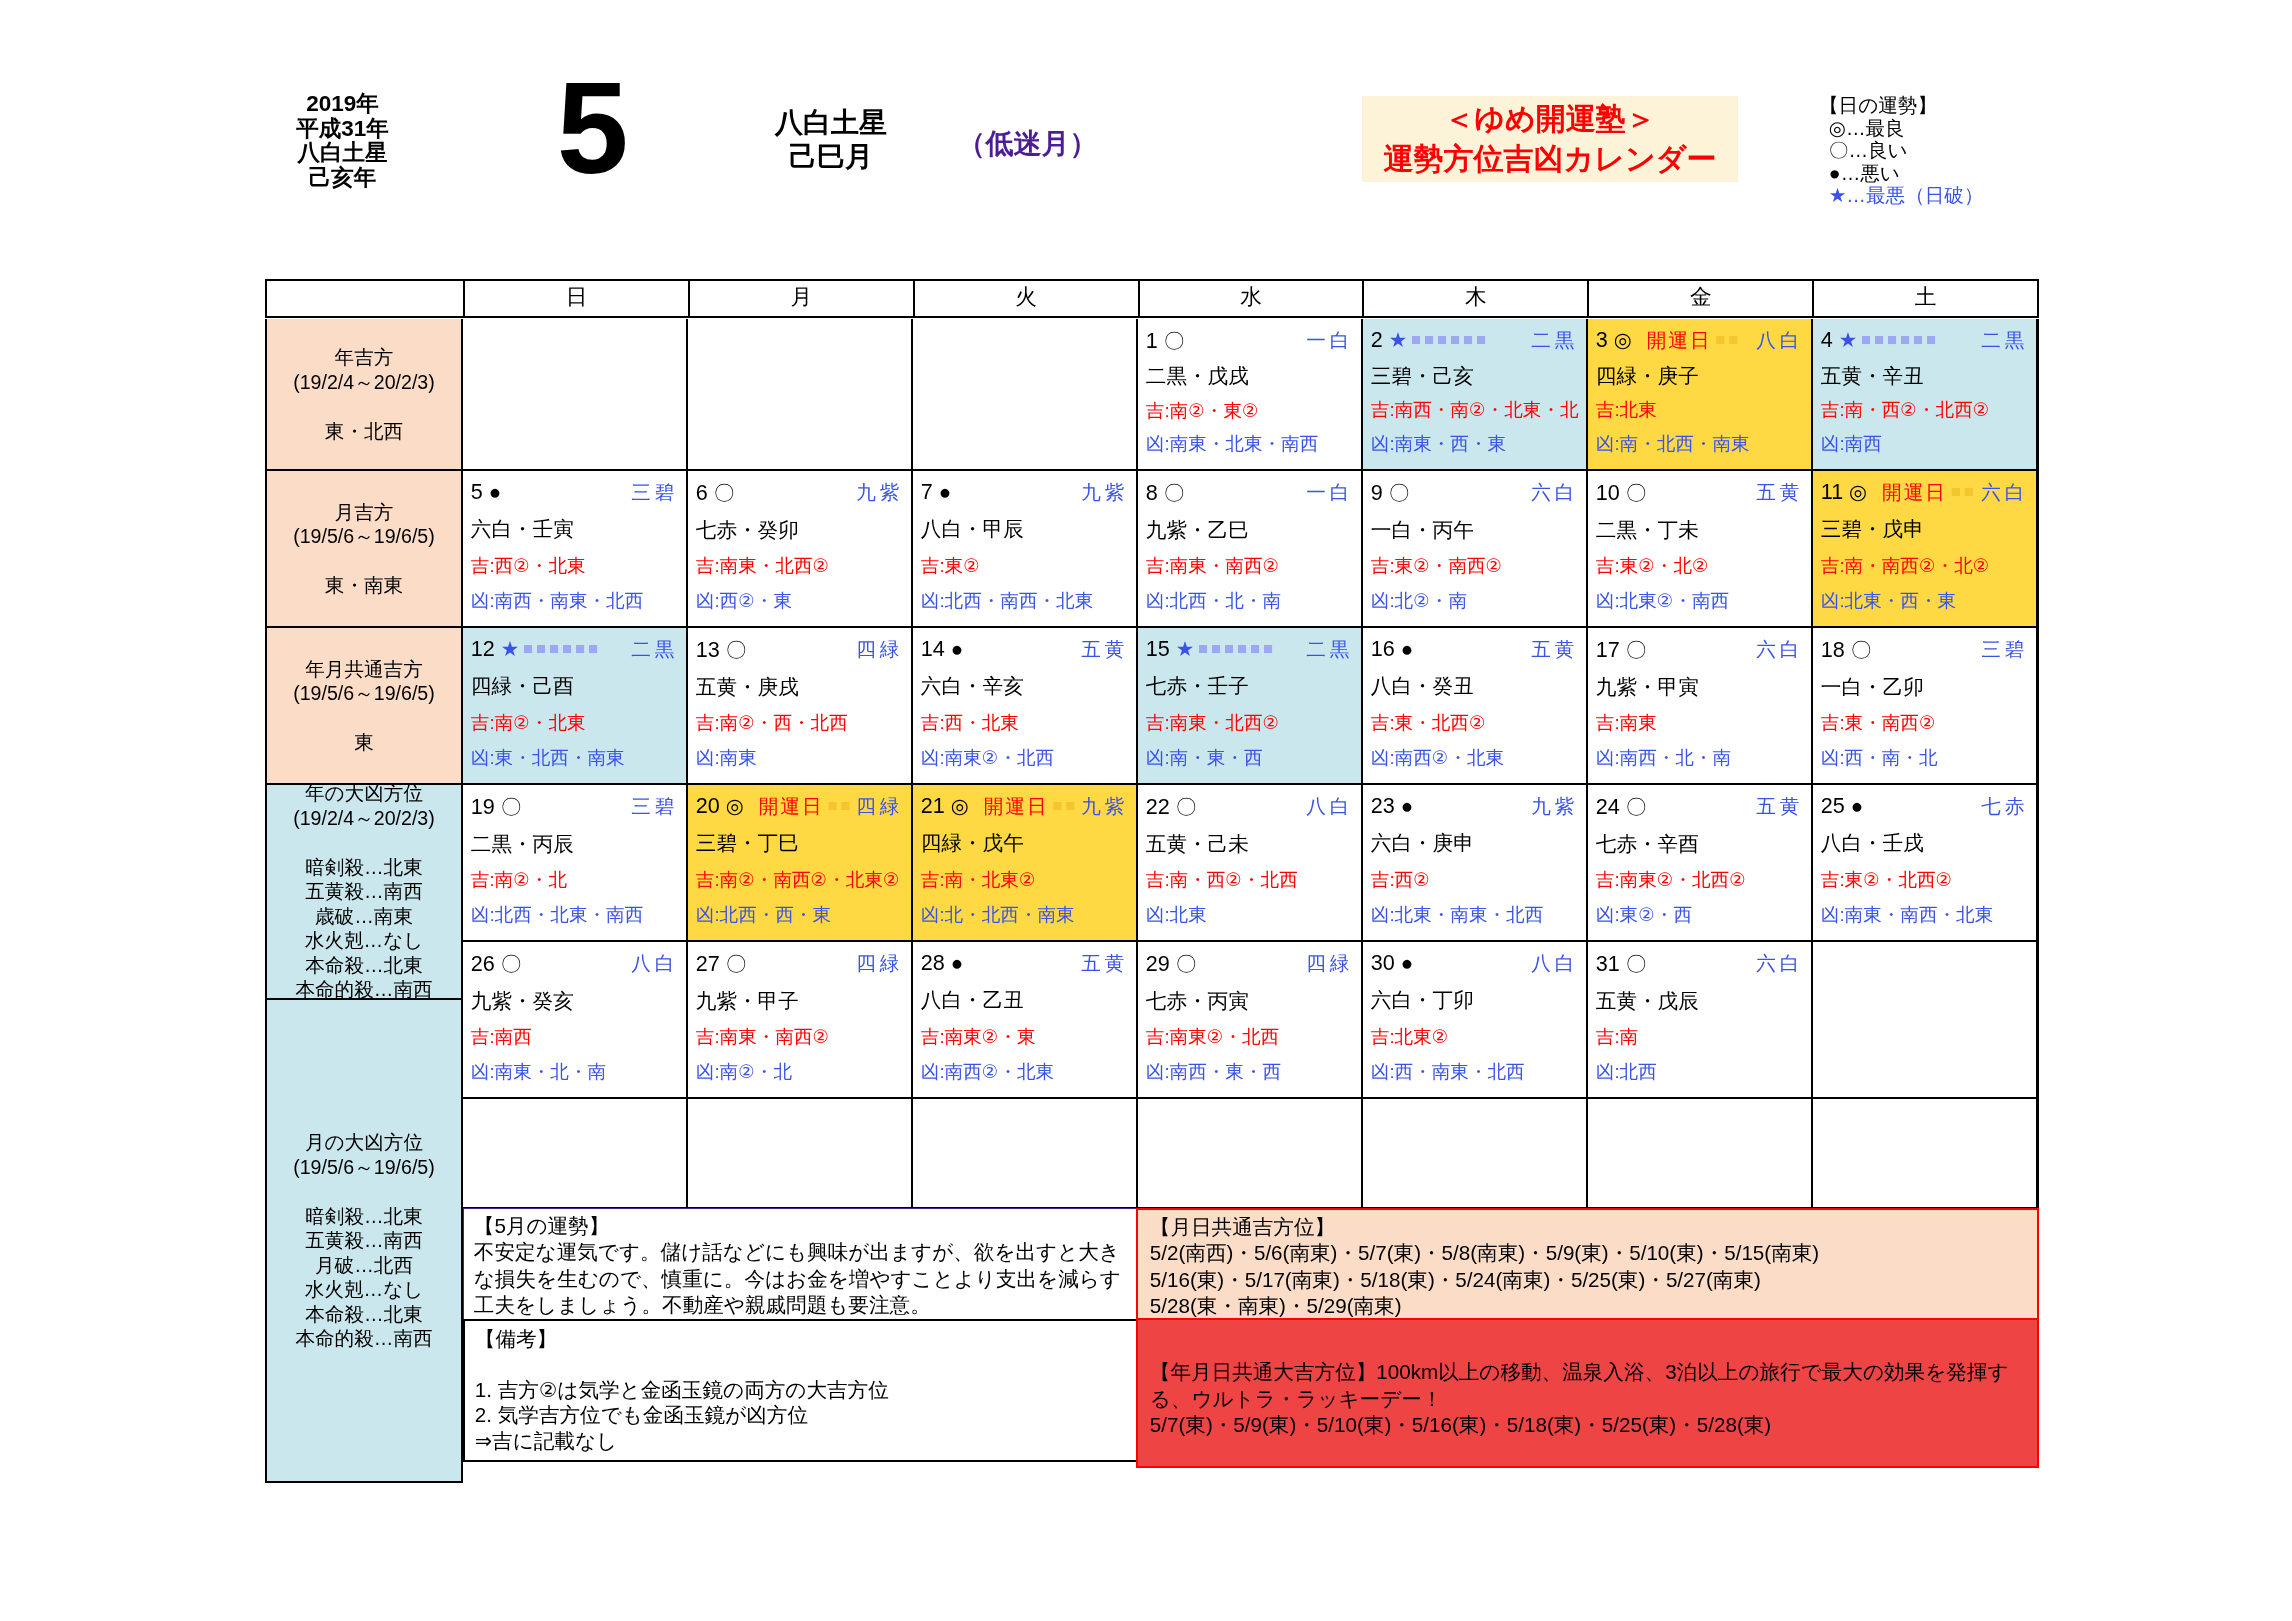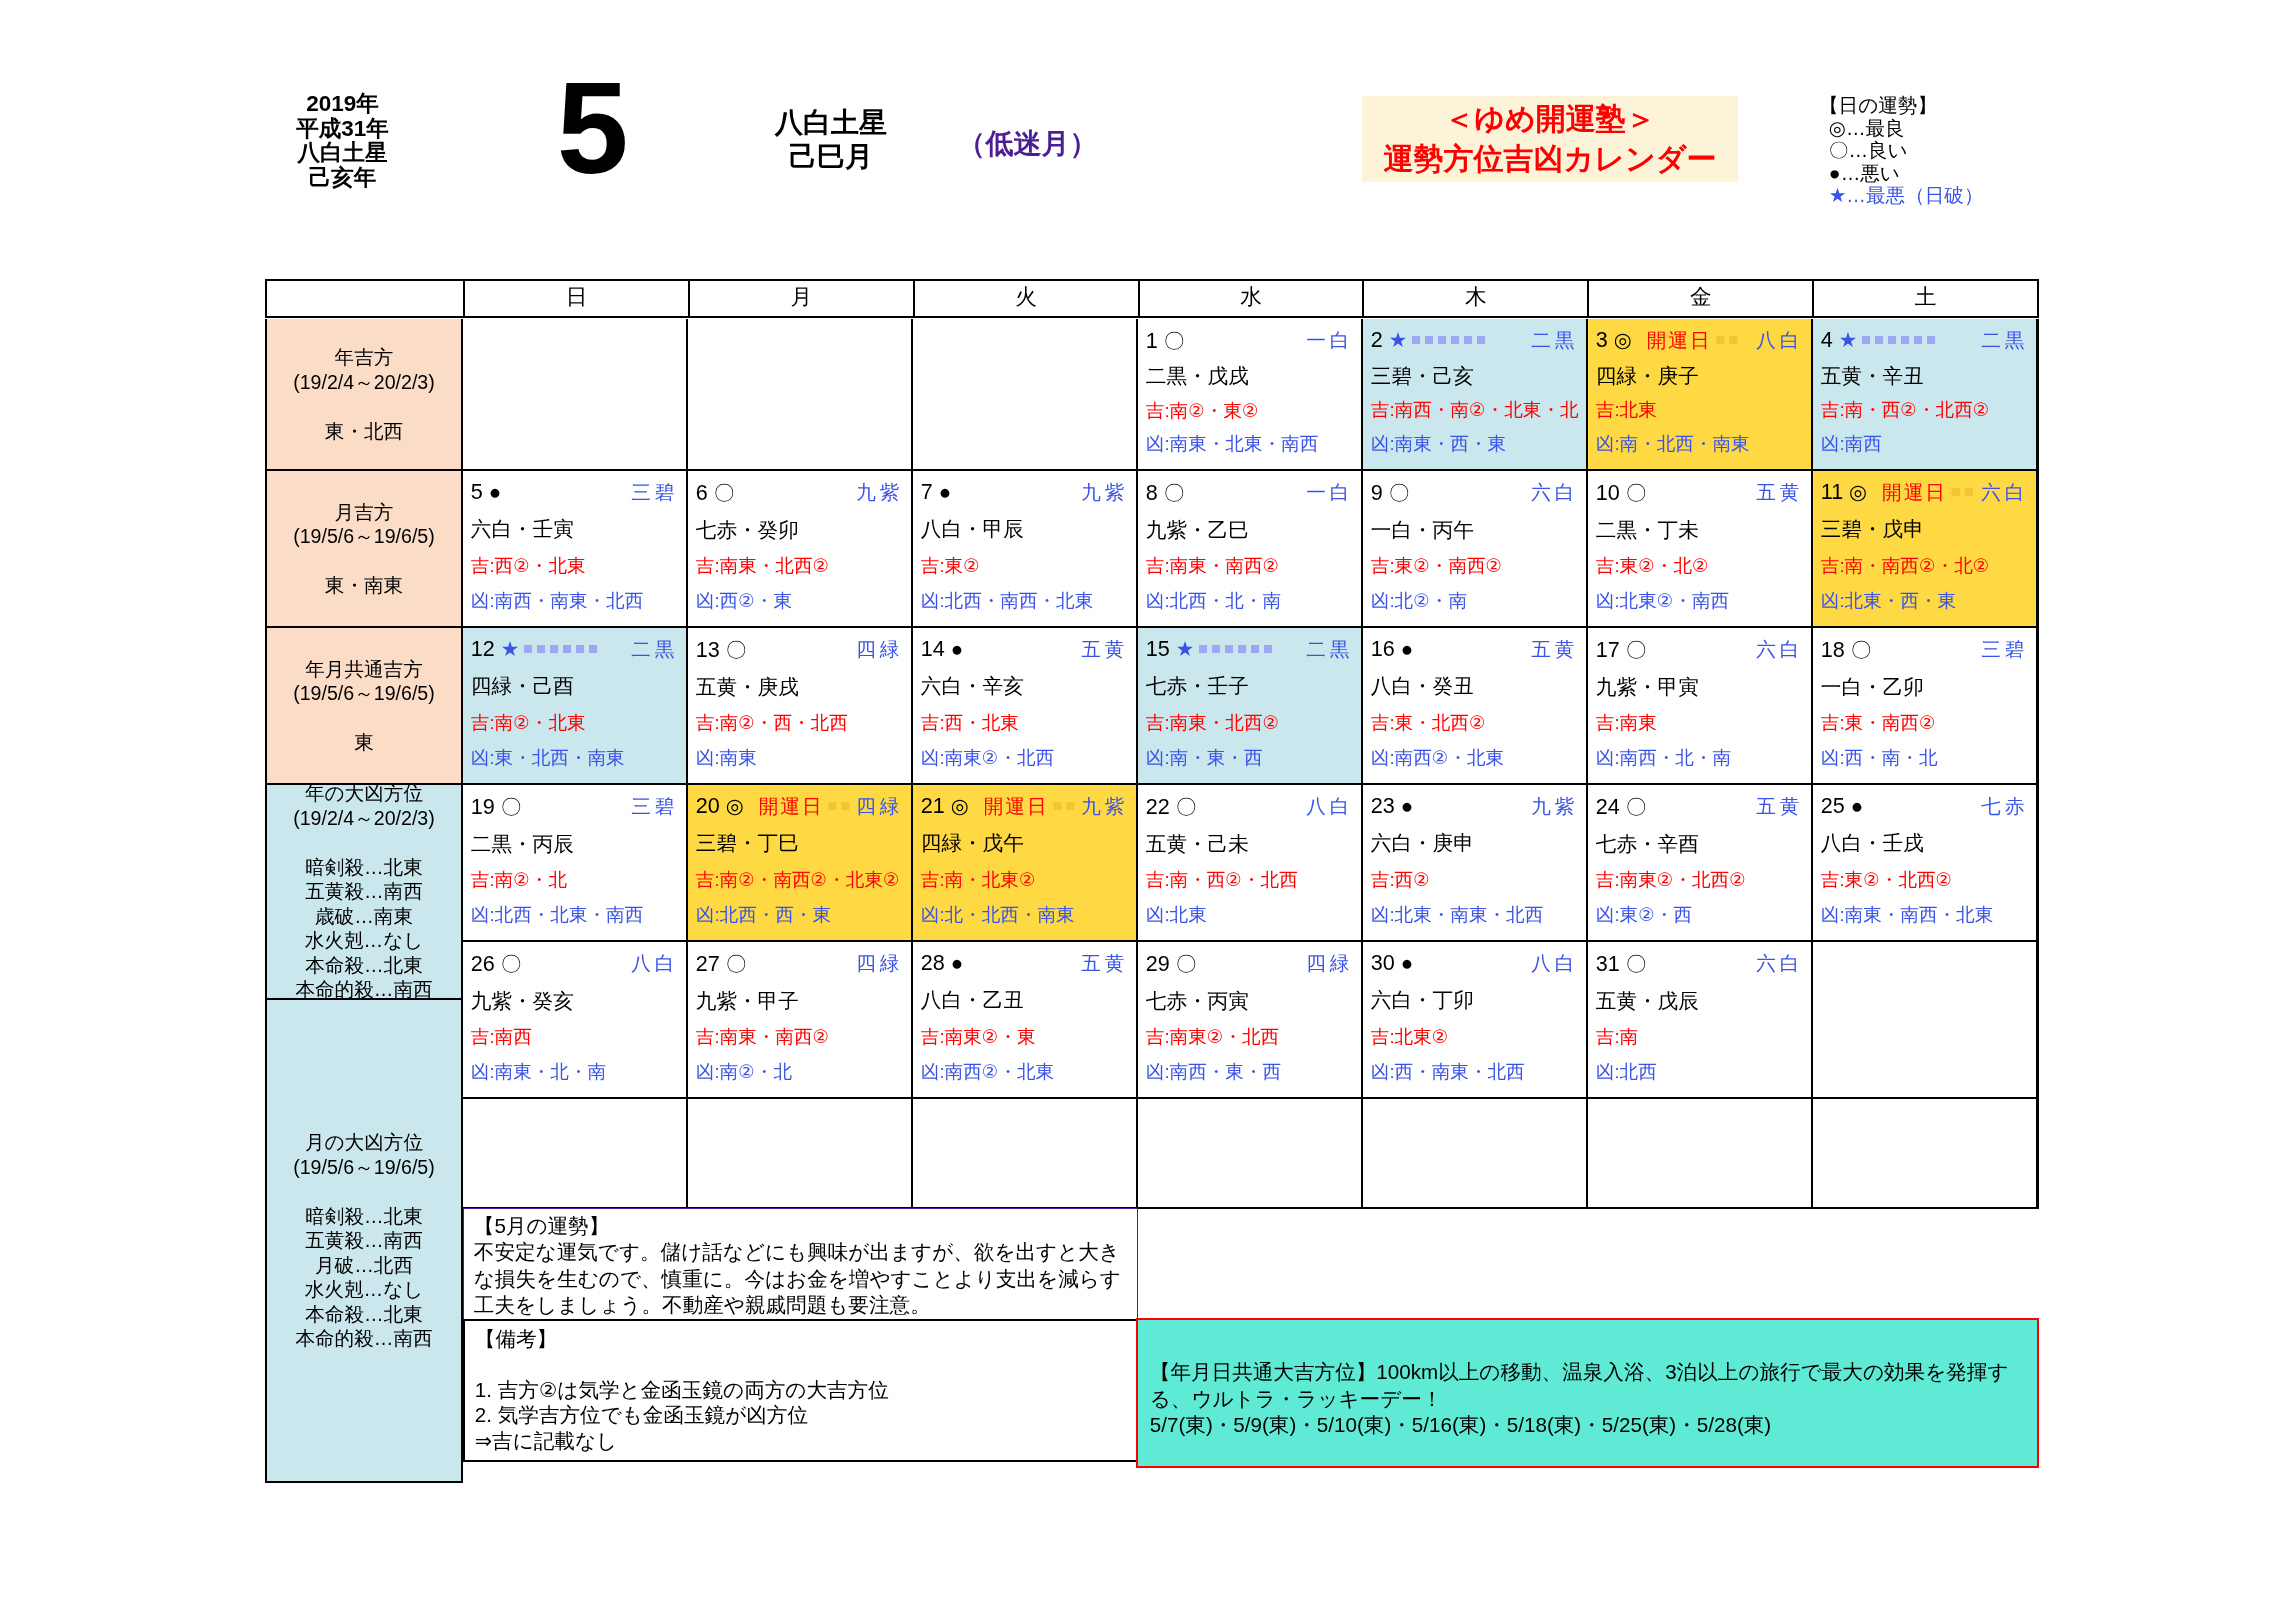--- a/index.html
+++ b/index.html
@@ -69,21 +69,21 @@
   .dkyo{font-size:18.6px; color:#3A53E6; white-space:nowrap;}
 
   
   .fbox{box-sizing:border-box; overflow:hidden;}
   .box-unsei{left:463px; top:1208px; width:675px; height:114px; background:#fff;
     border:1px solid #4c1d95; padding:3.9px 9.8px; font-size:20.6px; line-height:26.5px;}
   .box-biko{left:463px; top:1319px; width:675px; height:143px; background:#fff;
     border:2px solid #000; padding:4.9px 9.8px; font-size:20.6px; line-height:25.5px;}
   .box-tsuki{left:1136px; top:1208px; width:903px; height:114px; background:#FBDCC7;
     border:2.9px solid #FF0000; padding:3.9px 11.8px; font-size:20.6px; line-height:26.5px;}
-  .box-dai{left:1136px; top:1318px; width:903px; height:150px; background:#5eead4;
+  .box-dai{left:1136px; top:1318px; width:903px; height:150px; background:#ef4444;
     border:2.9px solid #FF0000; padding:39px 11.8px 7.8px 11.8px; font-size:20.6px; line-height:26.5px;}
 </style>
 </head>
 <body>
 
 <div class="page">
 
   <div class="abs year-block pre">2019年
 平成31年
 八白土星
@@ -484,17 +484,21 @@
       <div class="dcell"></div>
     </div>
 
   <div class="abs fbox box-unsei pre">【5月の運勢】
 不安定な運気です。儲け話などにも興味が出ますが、欲を出すと大きな損失を生むので、慎重に。今はお金を増やすことより支出を減らす工夫をしましょう。不動産や親戚問題も要注意。</div>
   <div class="abs fbox box-biko pre">【備考】
 
 1. 吉方②は気学と金函玉鏡の両方の大吉方位
 2. 気学吉方位でも金函玉鏡が凶方位
 ⇒吉に記載なし</div>
+  <div class="abs fbox box-tsuki pre">【月日共通吉方位】
+5/2(南西)・5/6(南東)・5/7(東)・5/8(南東)・5/9(東)・5/10(東)・5/15(南東)
+5/16(東)・5/17(南東)・5/18(東)・5/24(南東)・5/25(東)・5/27(南東)
+5/28(東・南東)・5/29(南東)</div>
   <div class="abs fbox box-dai pre">【年月日共通大吉方位】100km以上の移動、温泉入浴、3泊以上の旅行で最大の効果を発揮する、ウルトラ・ラッキーデー！
 5/7(東)・5/9(東)・5/10(東)・5/16(東)・5/18(東)・5/25(東)・5/28(東)</div>
 
 </div>
 
 
 </body></html>

